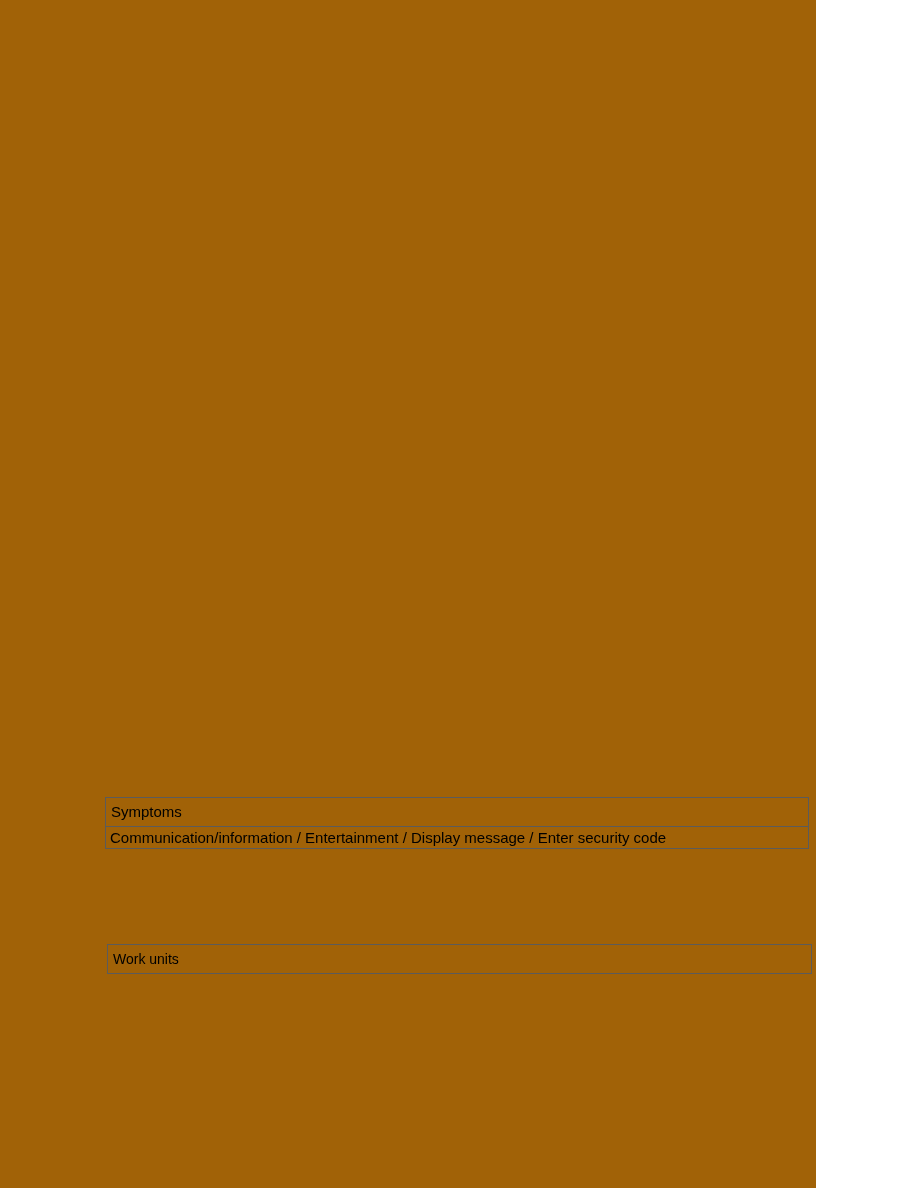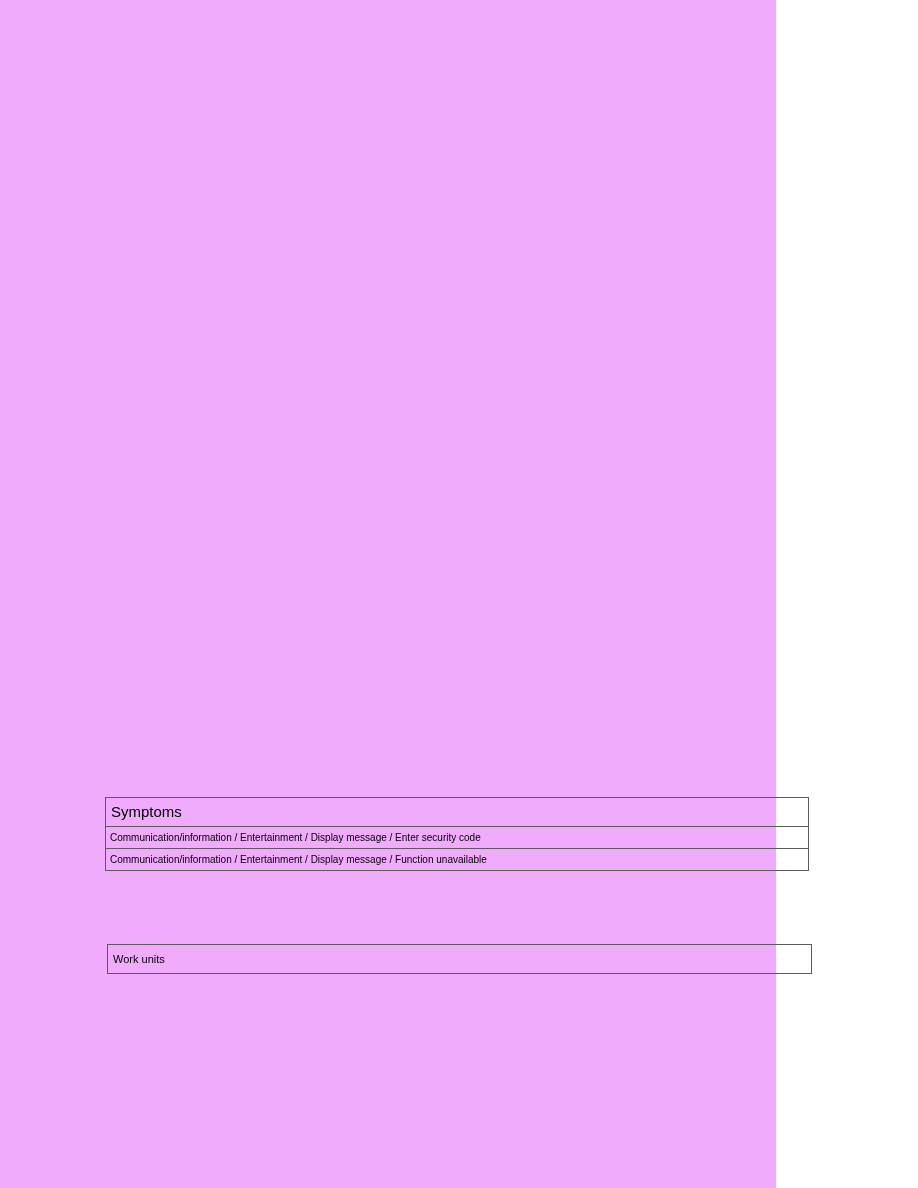--- a/index.html
+++ b/index.html
@@ -15,21 +15,22 @@
     color: #000000;
     overflow: hidden;
   }
 
   .page {
     position: absolute;
     top: 0;
     left: 0;
     width: 776px;
     height: 1188px;
-    background: #f0abfc;
+    background: #a16207;
+    padding-left: 40px;
   }
 
   
   .symptoms-table {
     position: absolute;
     left: 105px;
     top: 797px;
     width: 704px;
     border-collapse: collapse;
     table-layout: fixed;
@@ -42,21 +43,21 @@
   .symptoms-header-cell {
     height: 28px;
     padding-left: 5px !important;
     font-size: 15px;
     line-height: 28px;
     white-space: nowrap;
   }
   .symptoms-row-cell {
     height: 21px;
     padding-left: 4px !important;
-    font-size: 10px;
+    font-size: 15px;
     line-height: 21px;
     white-space: nowrap;
   }
 
   
   .workunits-table {
     position: absolute;
     left: 107px;
     top: 944px;
     width: 705px;
@@ -64,42 +65,39 @@
     table-layout: fixed;
   }
   .workunits-table td {
     border: 1px solid #5b5b5b;
     padding: 0;
     vertical-align: middle;
   }
   .workunits-header-cell {
     height: 28px;
     padding-left: 5px !important;
-    font-size: 11px;
+    font-size: 14px;
     line-height: 28px;
     white-space: nowrap;
     margin-left: 46px;
   }
 </style>
 </head>
 <body>
 
 <div class="page">
 
   <table class="symptoms-table">
     <tbody>
       <tr>
         <td class="symptoms-header-cell">Symptoms</td>
       </tr>
       <tr>
         <td class="symptoms-row-cell">Communication/information / Entertainment / Display message / Enter security code</td>
       </tr>
-      <tr>
-        <td class="symptoms-row-cell">Communication/information / Entertainment / Display message / Function unavailable</td>
-      </tr>
     </tbody>
   </table>
 
   <table class="workunits-table">
     <tbody>
       <tr>
         <td class="workunits-header-cell">Work units</td>
       </tr>
     </tbody>
   </table>

